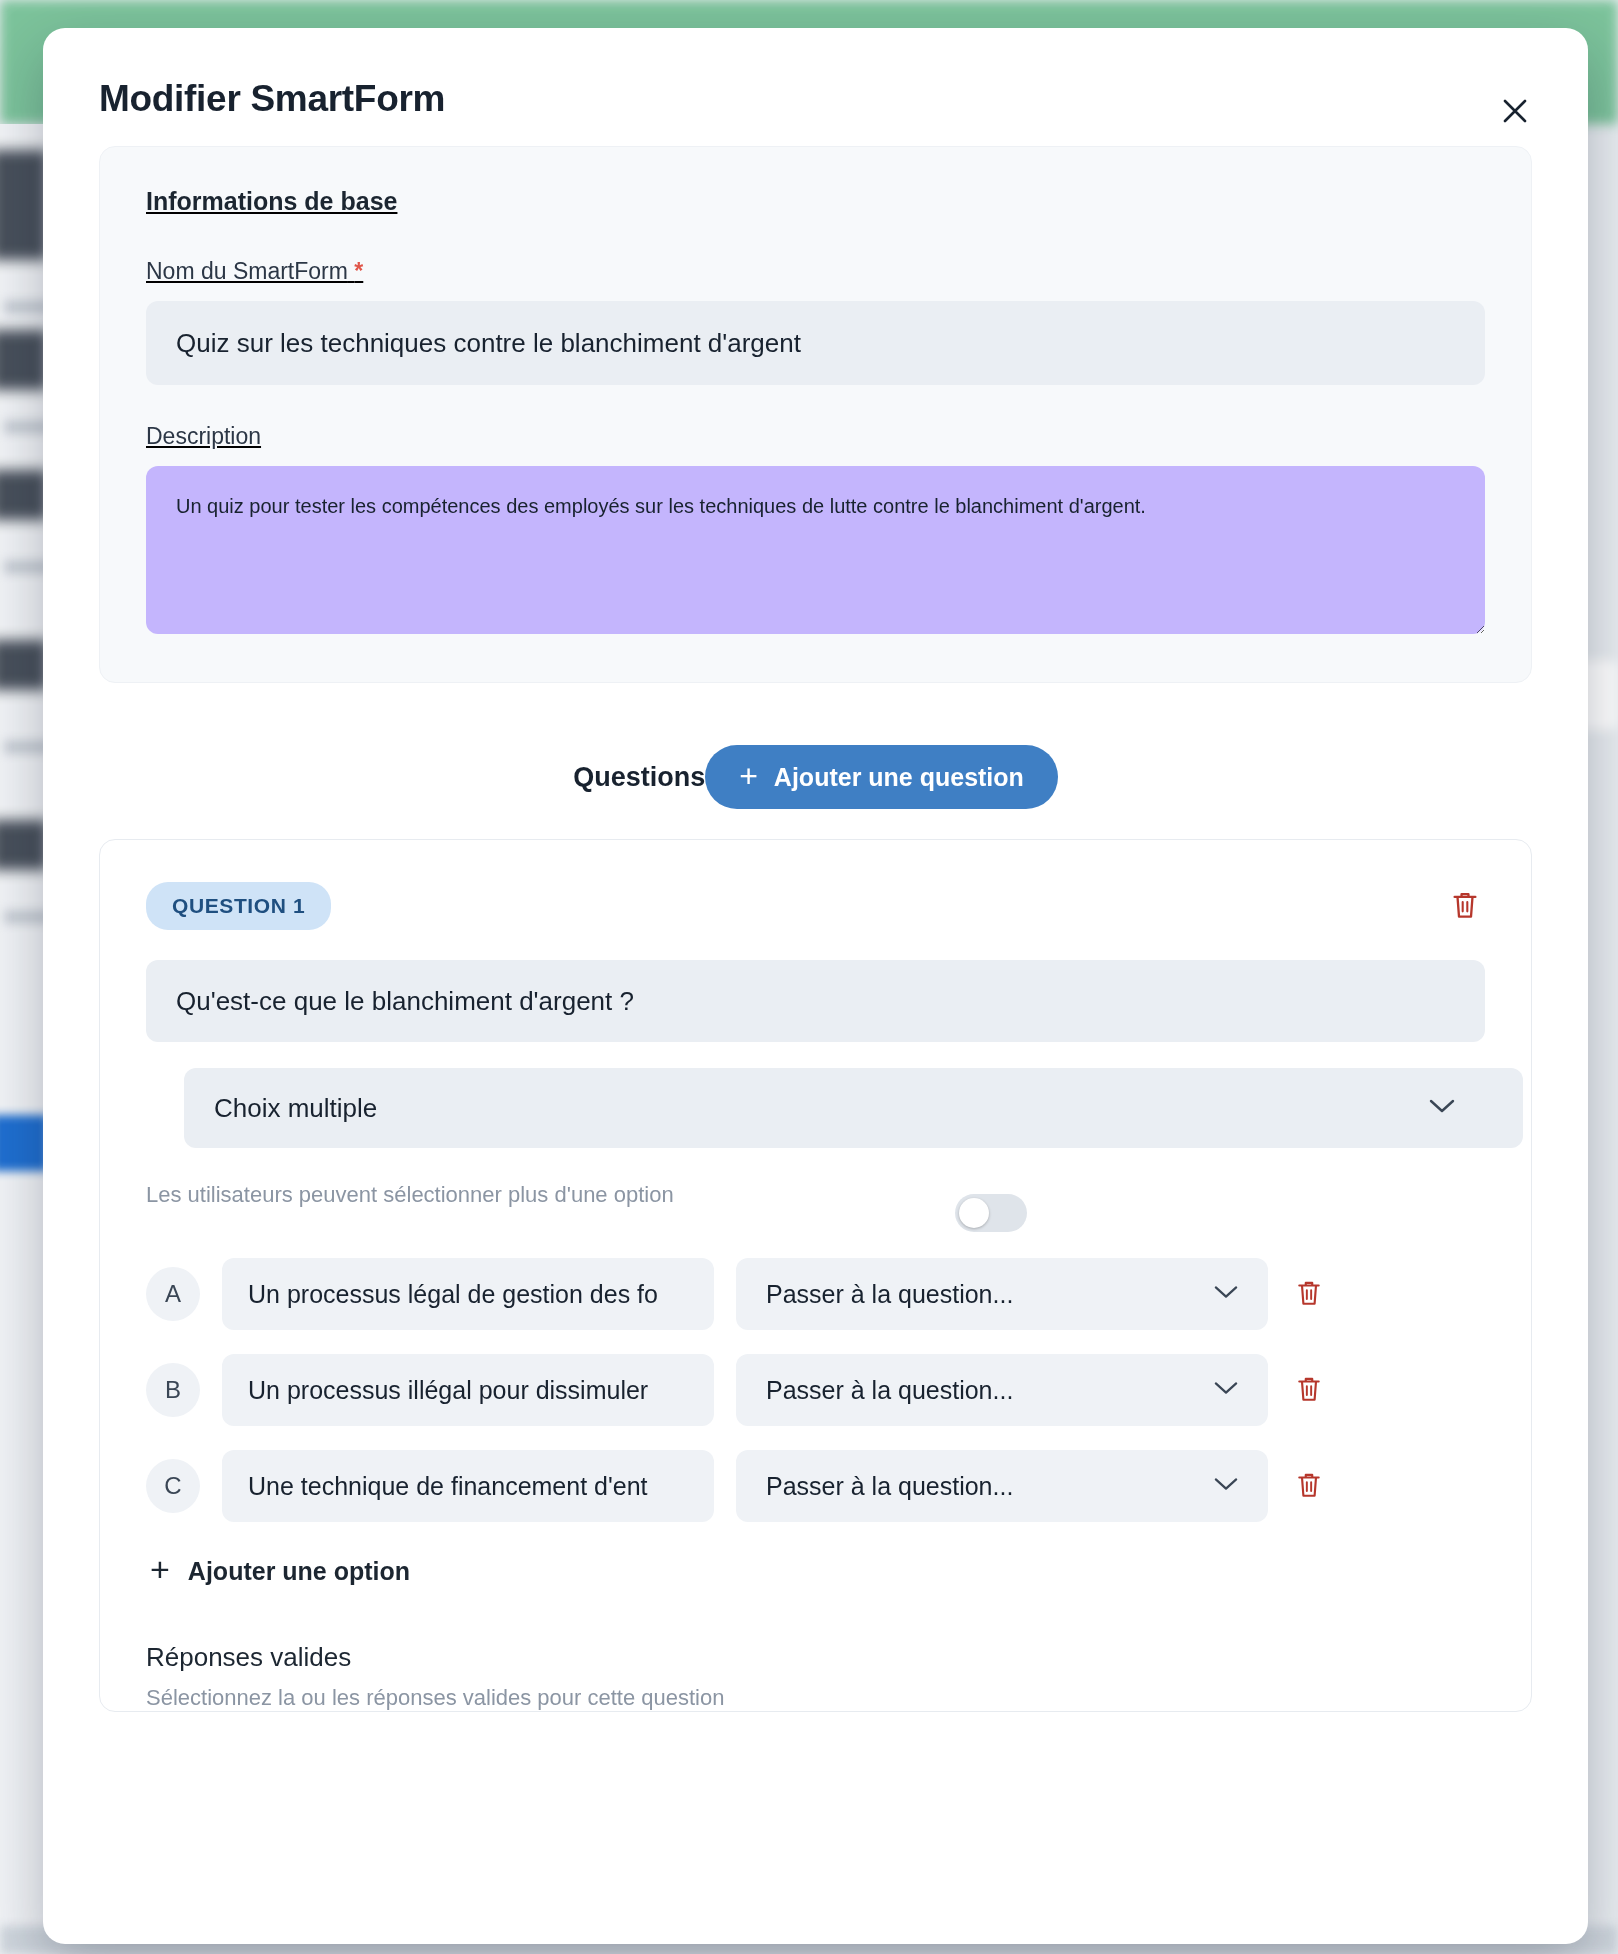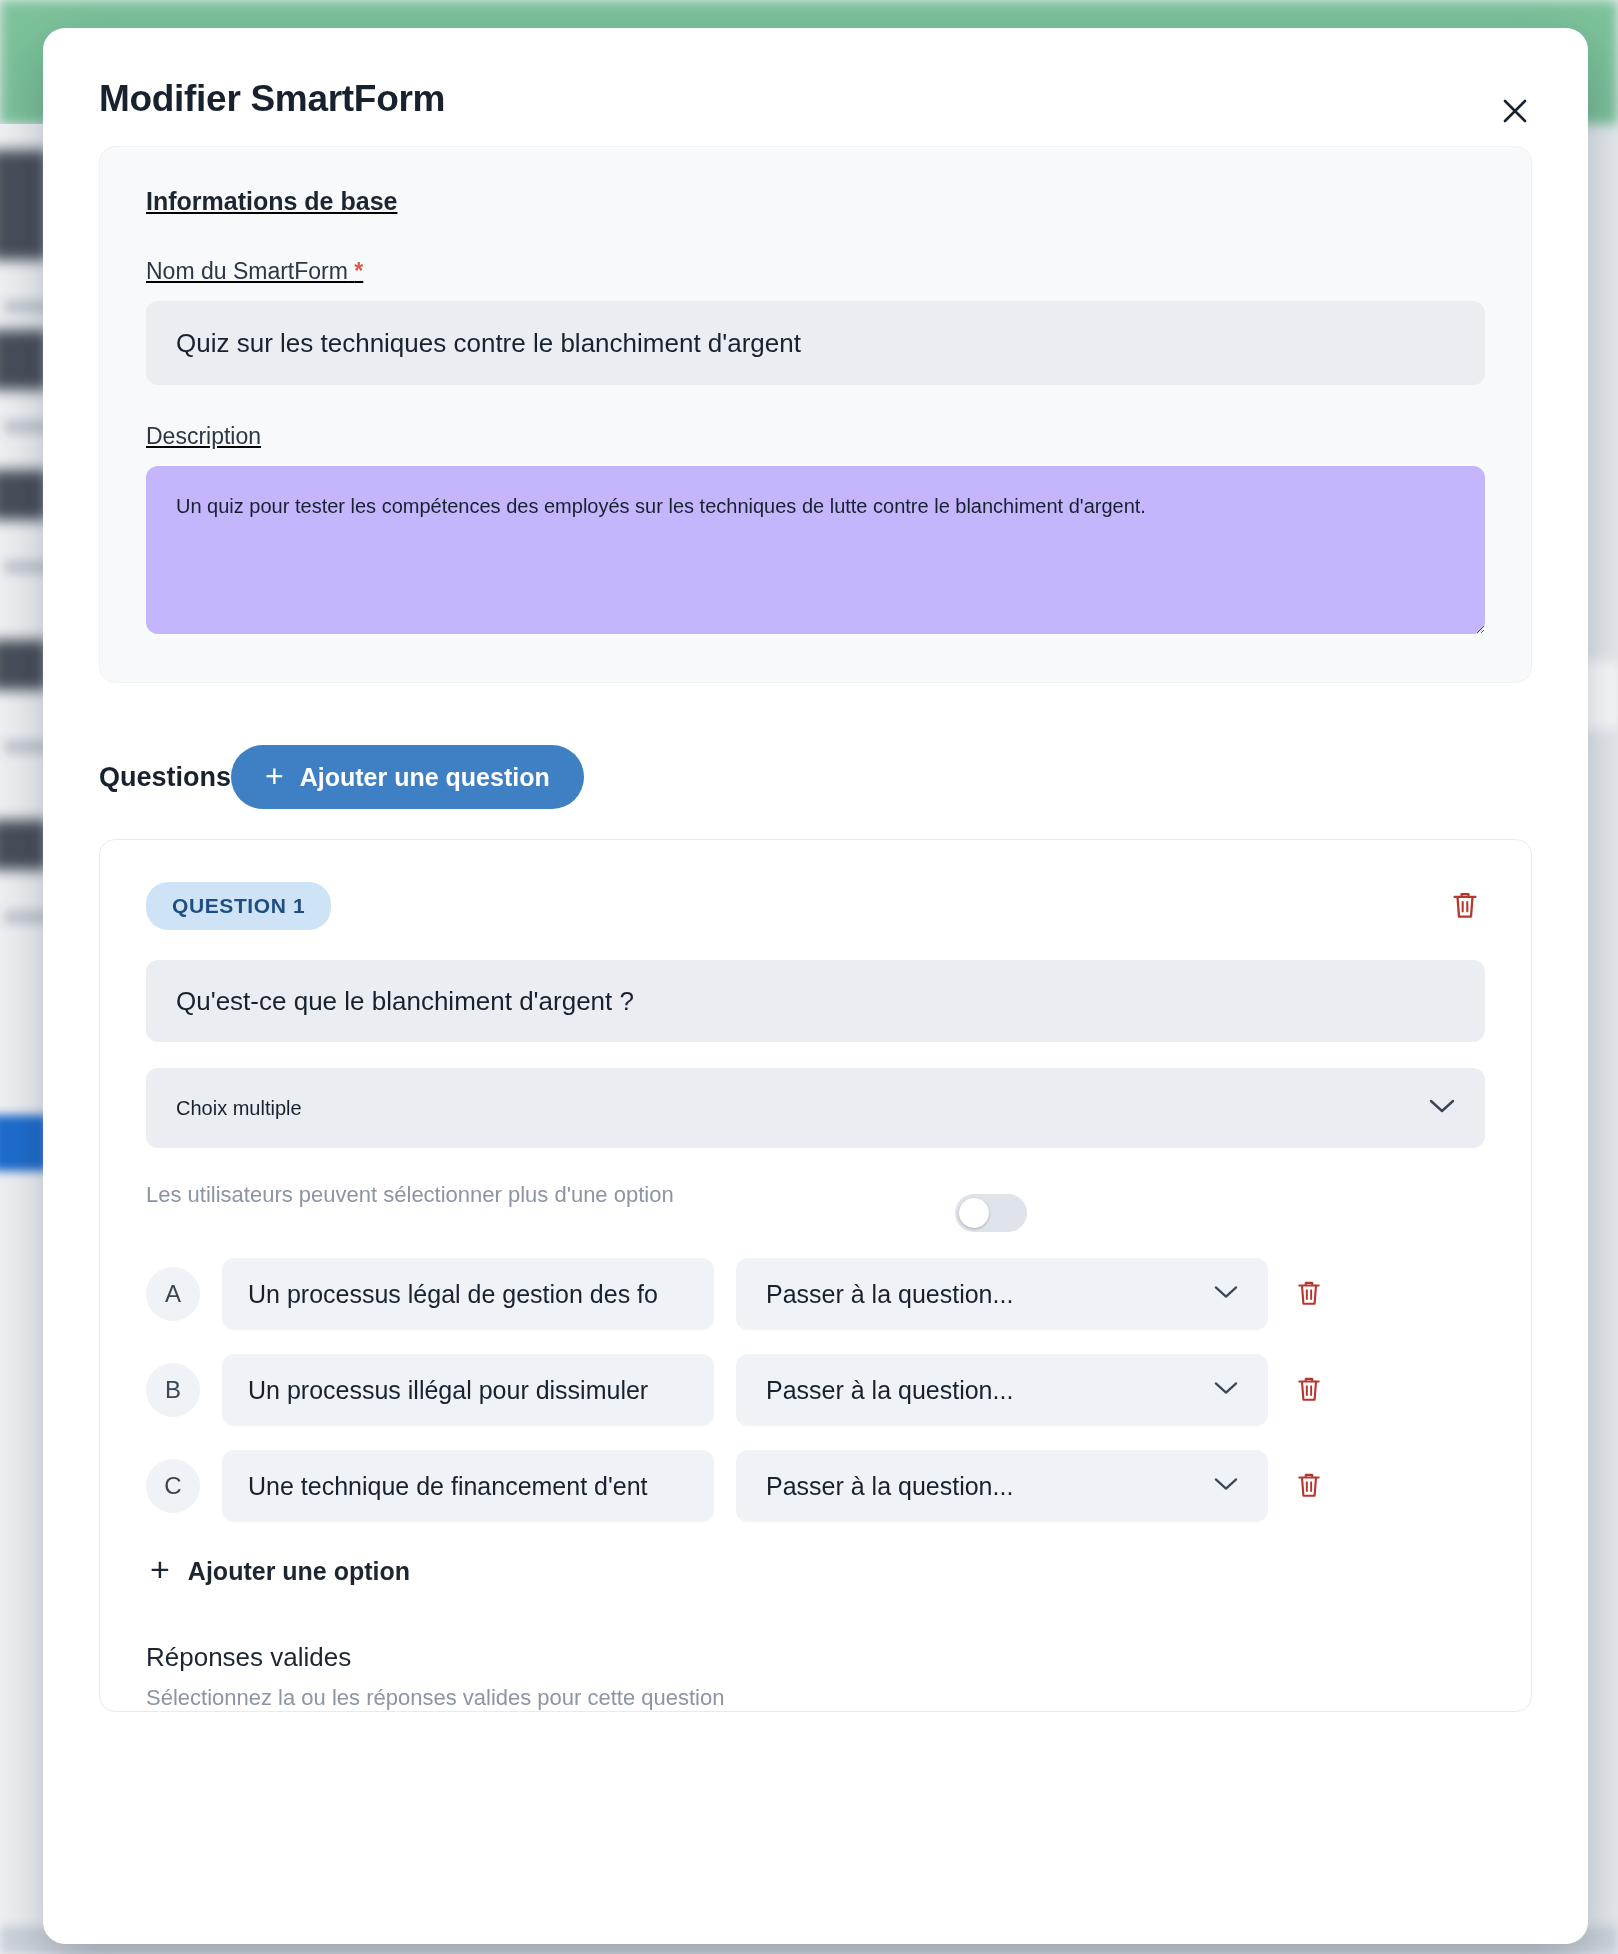--- a/index.html
+++ b/index.html
@@ -162,21 +162,21 @@
     color: #18222f;
     font-family: "Liberation Sans", sans-serif;
     resize: vertical;
     outline: none;
   }
 
   
   .questions-head {
     display: flex;
     align-items: center;
-    justify-content: flex-start;
+    justify-content: center;
     margin: 62px 0 30px 0;
   }
   .questions-title {
     font-size: 27px;
     font-weight: 700;
     color: #18222f;
   }
   .add-question-btn {
     display: flex;
     align-items: center;
@@ -246,25 +246,26 @@
     position: relative;
     margin-top: 26px;
   }
   .select-box {
     width: 100%;
     height: 80px;
     background: #eaeef3;
     border: none;
     border-radius: 12px;
     padding: 0 30px;
-    font-size: 20px;
+    font-size: 26px;
     color: #18222f;
     display: flex;
     align-items: center;
     cursor: pointer;
+    margin-left: 38px;
   }
   .chev {
     position: absolute;
     right: 30px;
     top: 50%;
     transform: translateY(-50%);
     pointer-events: none;
   }
 
   

